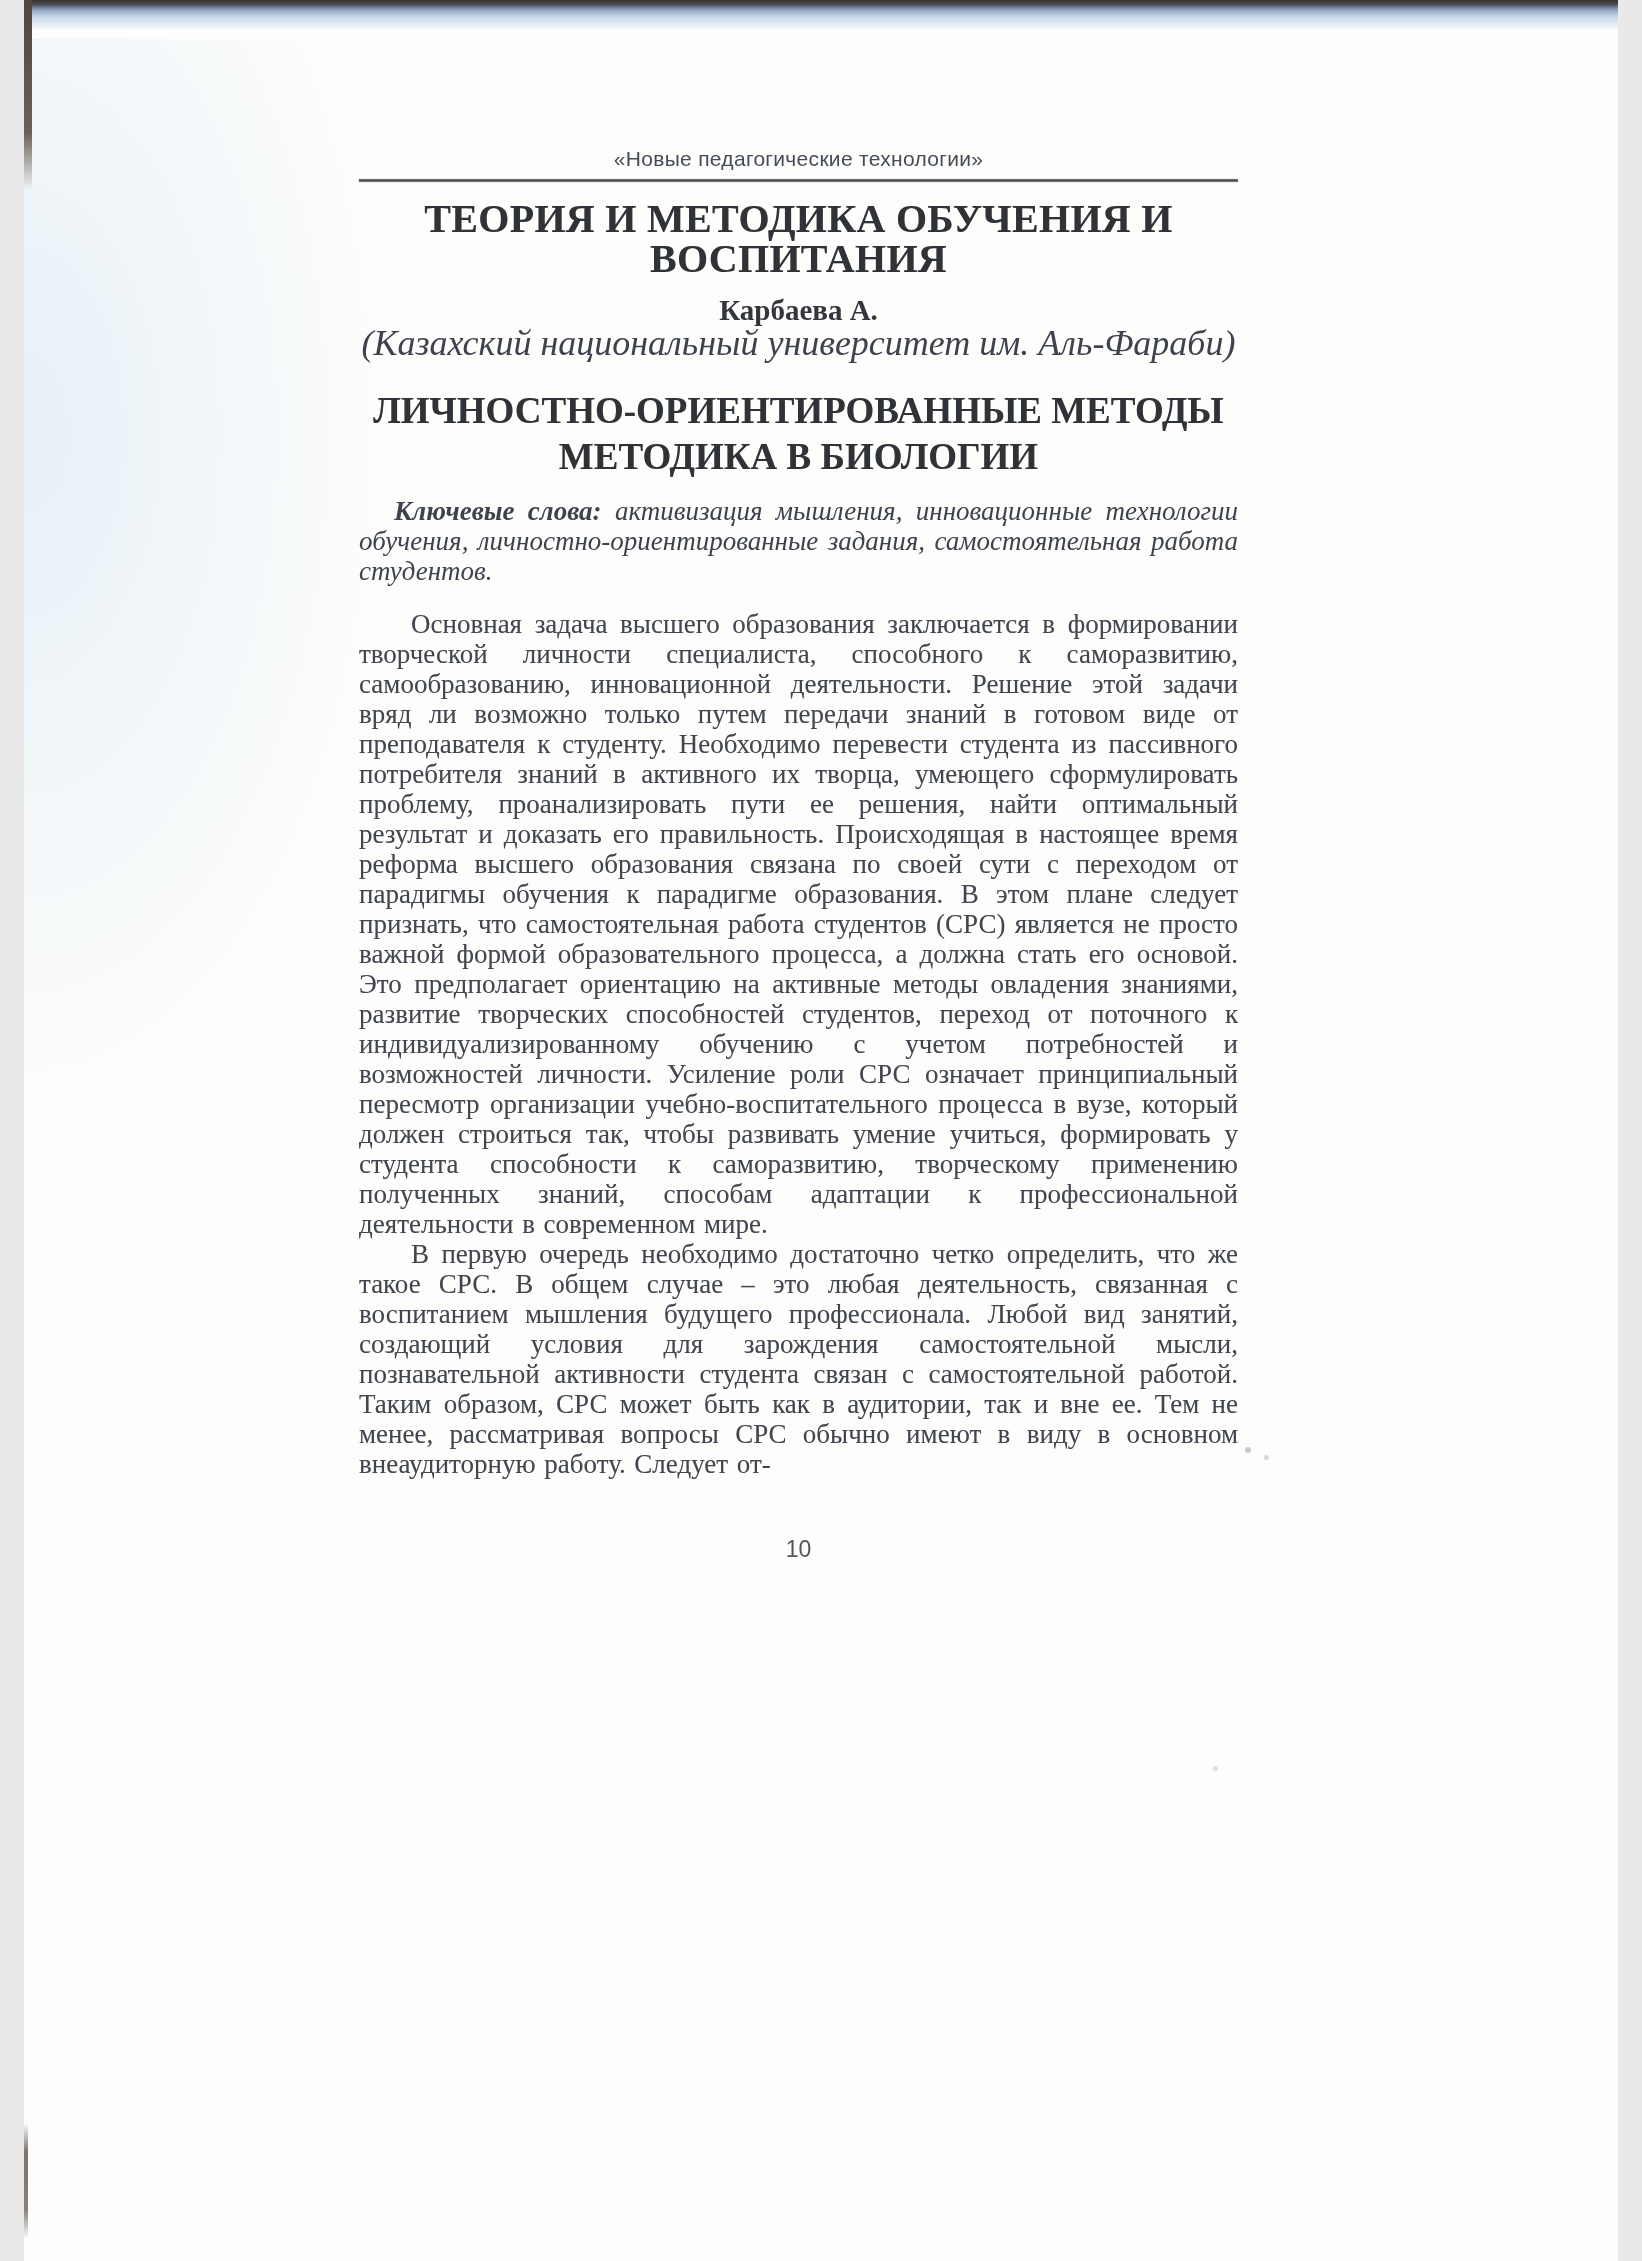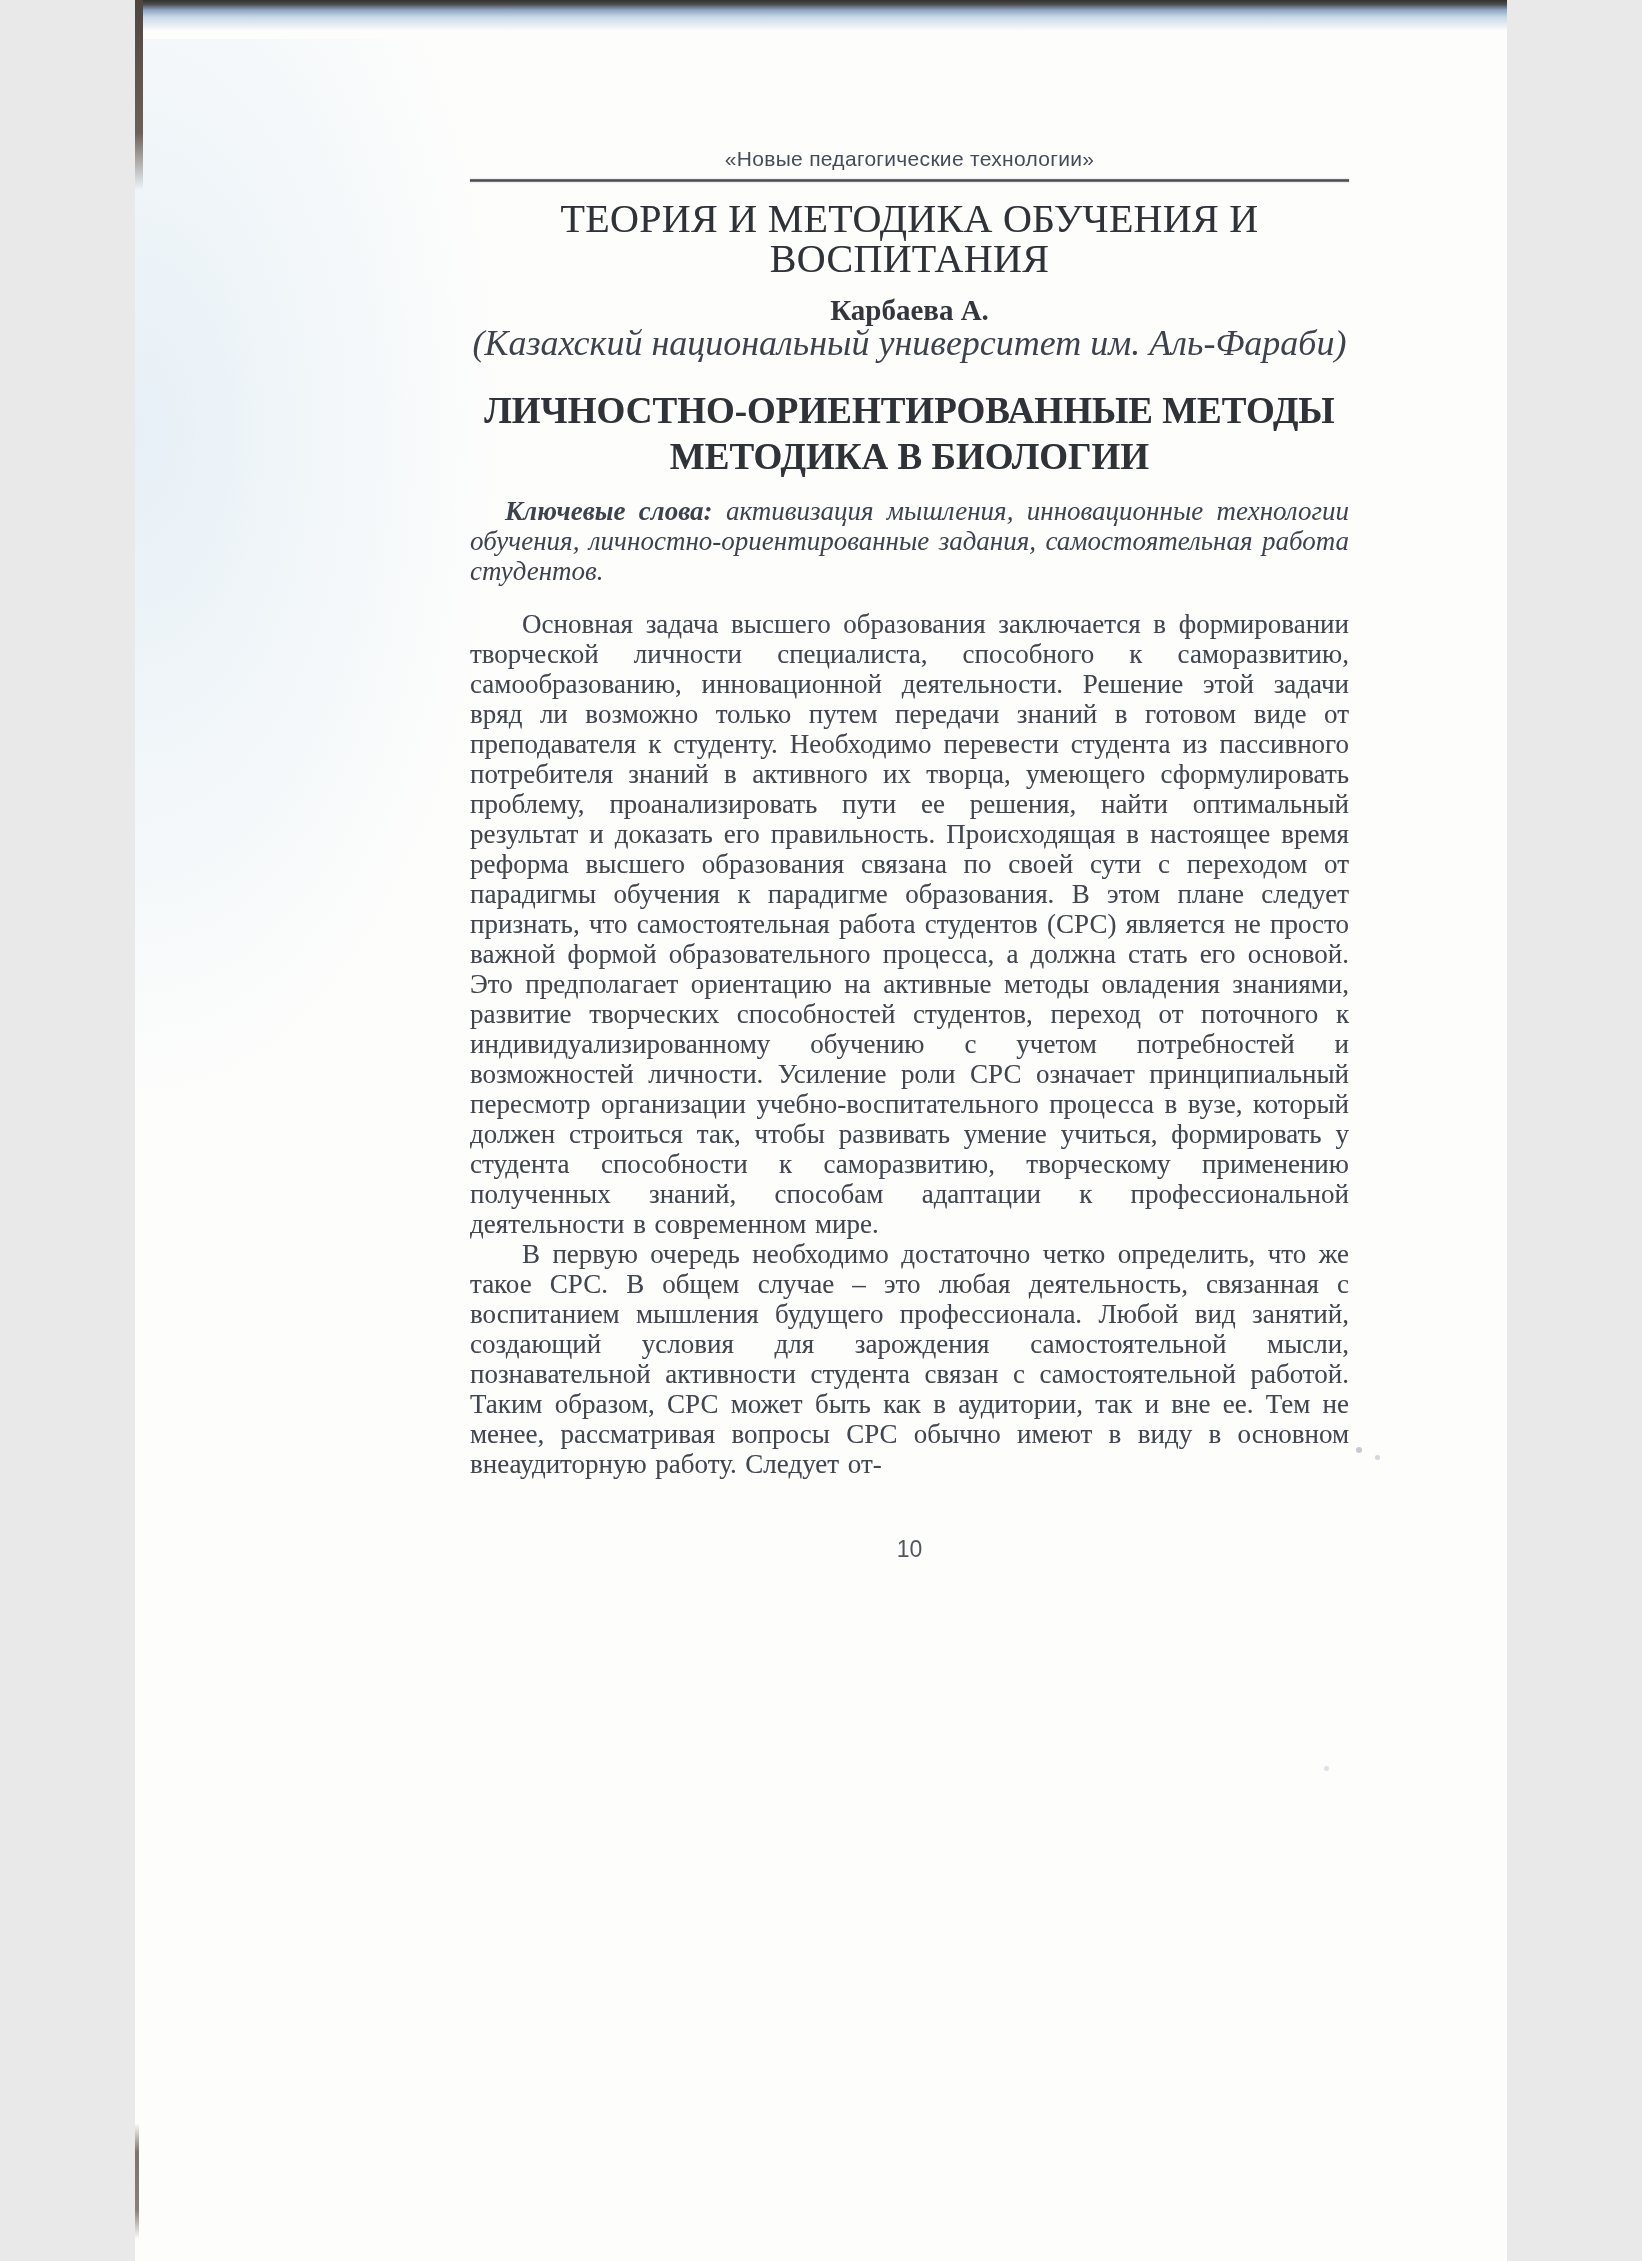--- a/index.html
+++ b/index.html
@@ -1,18 +1,18 @@
 <!DOCTYPE html>
 <html lang="ru" style="font-size:10.3px"><head>
 <meta charset="utf-8">
 <style>
   html,body{margin:0;padding:0;background:#e9e9e9;}
   .page{
     position:relative;
-    width:1372px;height:2261px;
+    width:1594px;height:2261px;
     margin:0 auto;
     background:#fdfdfc;
     overflow:hidden;
     font-family:"Liberation Serif","DejaVu Serif",serif;
     color:#42464f;
   }
   
   .scan-top-edge{
     position:absolute;top:0;left:0;right:0;height:31px;
     background:linear-gradient(180deg,
@@ -51,21 +51,21 @@
     letter-spacing:0.3px;
   }
   .header-rule{
     margin-top:7px;
     height:3.2px;
     background:linear-gradient(180deg,#7b7d83,#44464c 55%,#8b8d93);
     box-shadow:0 0 1.3px rgba(70,72,78,.55);
   }
   .section-title{
     margin-top:17px;
-    font-size:40px;line-height:40px;font-weight:normal;
+    font-size:40px;line-height:40px;font-weight:bold;
     text-align:center;color:#2f3237;
     letter-spacing:0.3px;
     text-shadow:0 0 0.6px rgba(47,50,55,.35);
   }
   .author-name{
     margin-top:32px;
     font-size:29px;line-height:31px;font-weight:bold;
     text-align:center;color:#33363d;
   }
   .author-degree{

